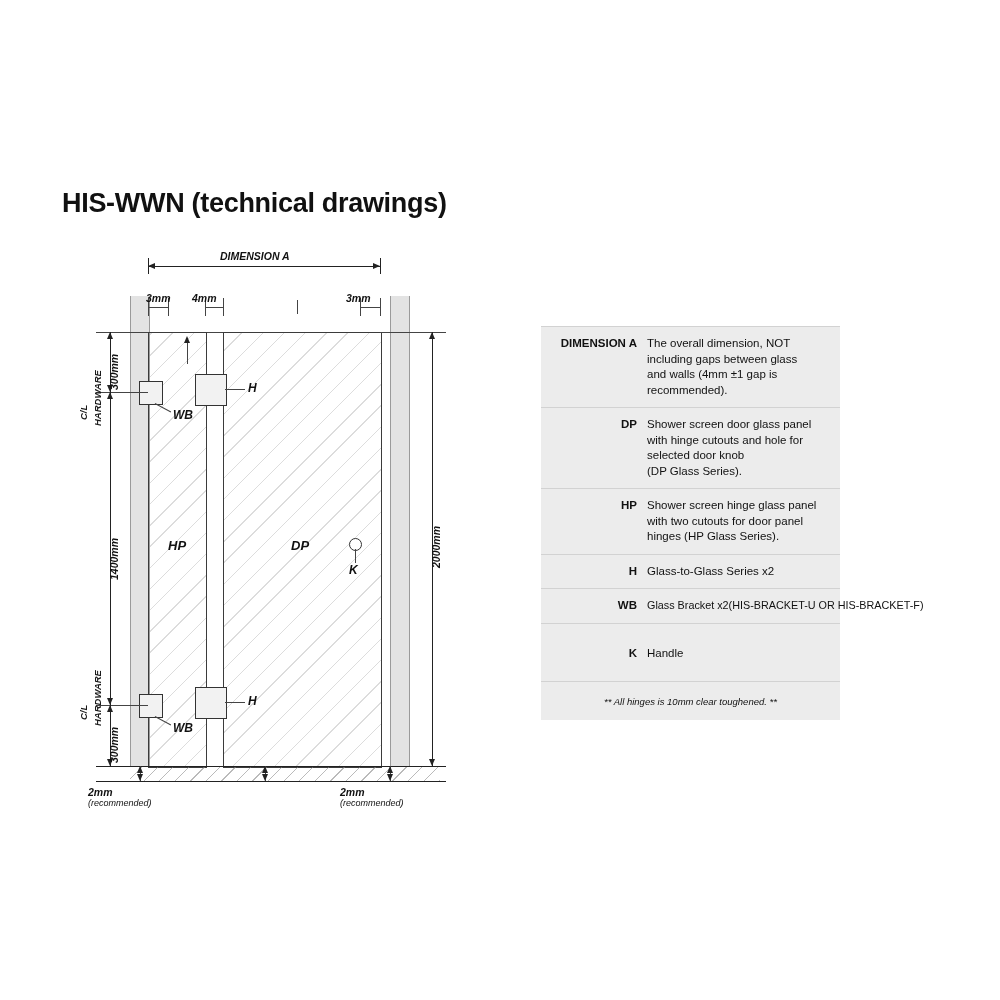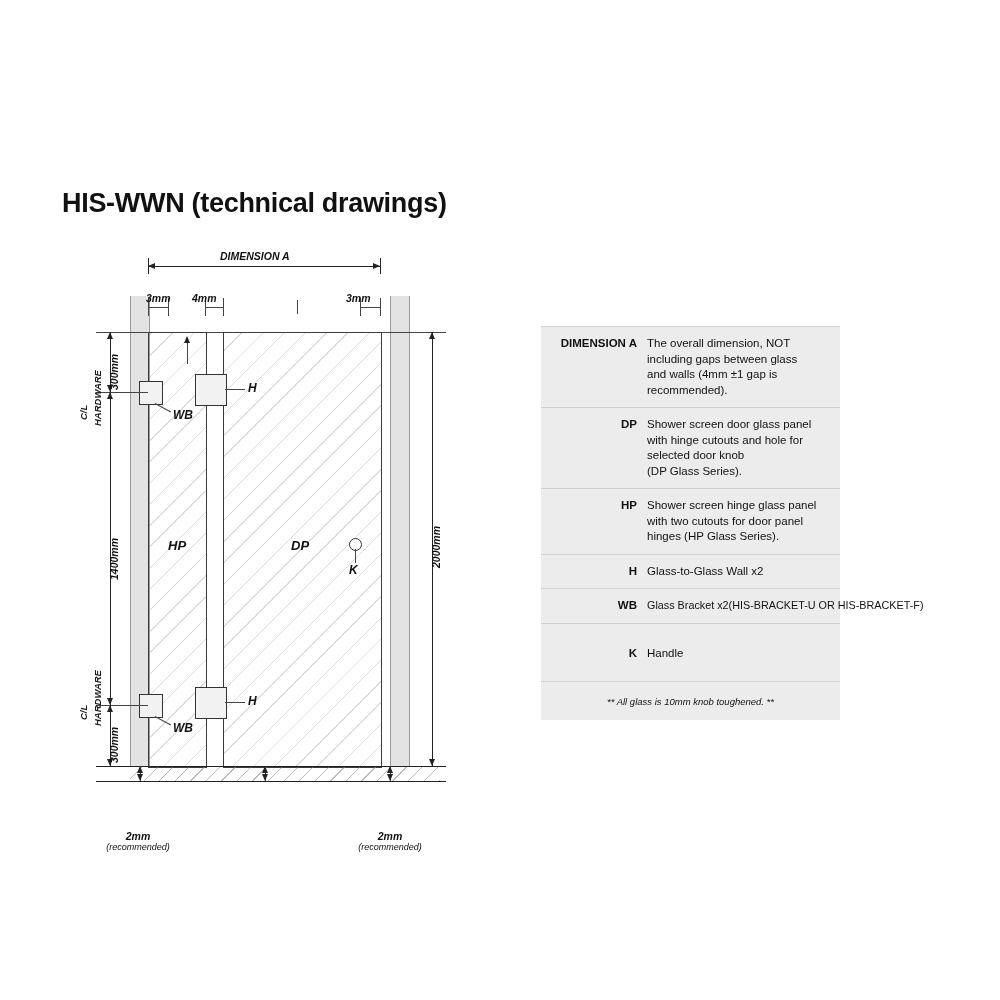--- a/index.html
+++ b/index.html
@@ -87,22 +87,20 @@
   .dimtxt.vert {
     transform: rotate(-90deg);
     transform-origin: left top;
   }
   .note {
     position: absolute;
     font-size: 9px;
     font-style: italic;
     color: #111;
     white-space: nowrap;
-    text-align: center;
-    margin-top: 44px;
   }
   .note b { font-size: 10.5px; font-style: italic; }
 
   
   .hinge {
     position: absolute;
     border: 1.4px solid #333;
     background: #f2f2f2;
   }
   .bracket {
@@ -343,29 +341,29 @@
 
     <div class="lrow">
       <div class="lkey">HP</div>
       <div class="lval">Shower screen hinge glass panel
 with two cutouts for door panel
 hinges (HP Glass Series).</div>
     </div>
 
     <div class="lrow">
       <div class="lkey">H</div>
-      <div class="lval">Glass-to-Glass Wall x2</div>
+      <div class="lval">Glass-to-Glass Series x2</div>
     </div>
 
     <div class="lrow">
       <div class="lkey">WB</div>
       <div class="lval nowrap" style="font-size:10.8px;">Glass Bracket x2(HIS-BRACKET-U OR HIS-BRACKET-F)</div>
     </div>
 
     <div class="lrow" style="padding-top:22px; padding-bottom:20px;">
       <div class="lkey">K</div>
       <div class="lval">Handle</div>
     </div>
 
-    <div id="legend-foot">** All glass is 10mm knob toughened. **</div>
+    <div id="legend-foot">** All hinges is 10mm clear toughened. **</div>
   </div>
 
 </div>
 
 </body></html>

